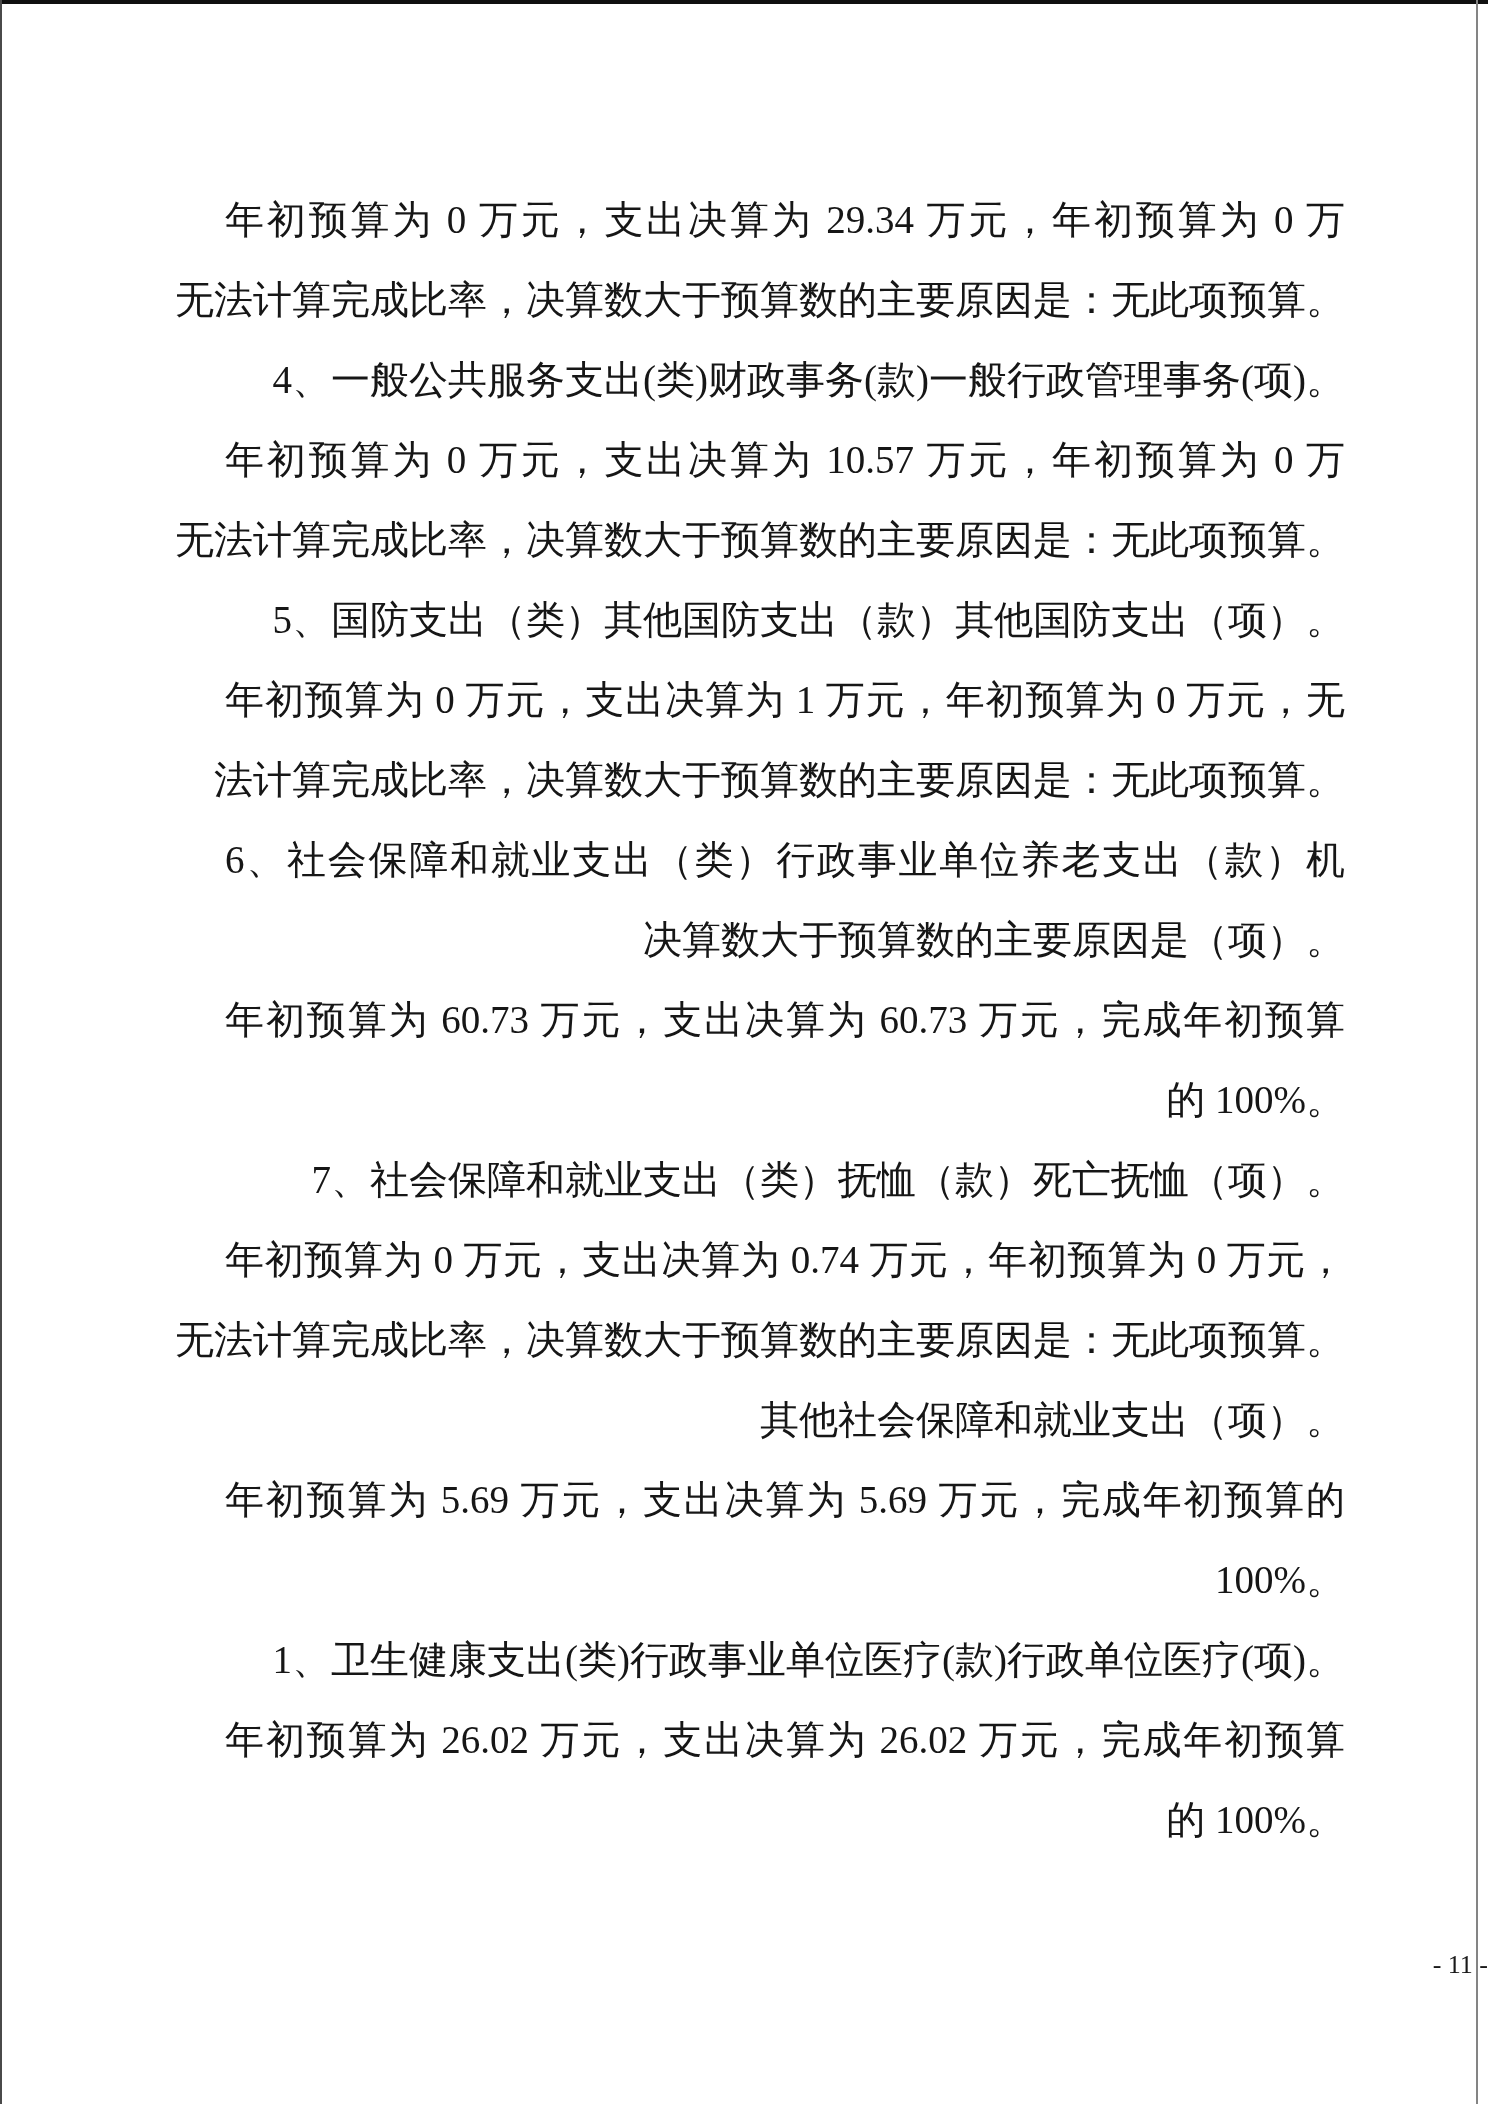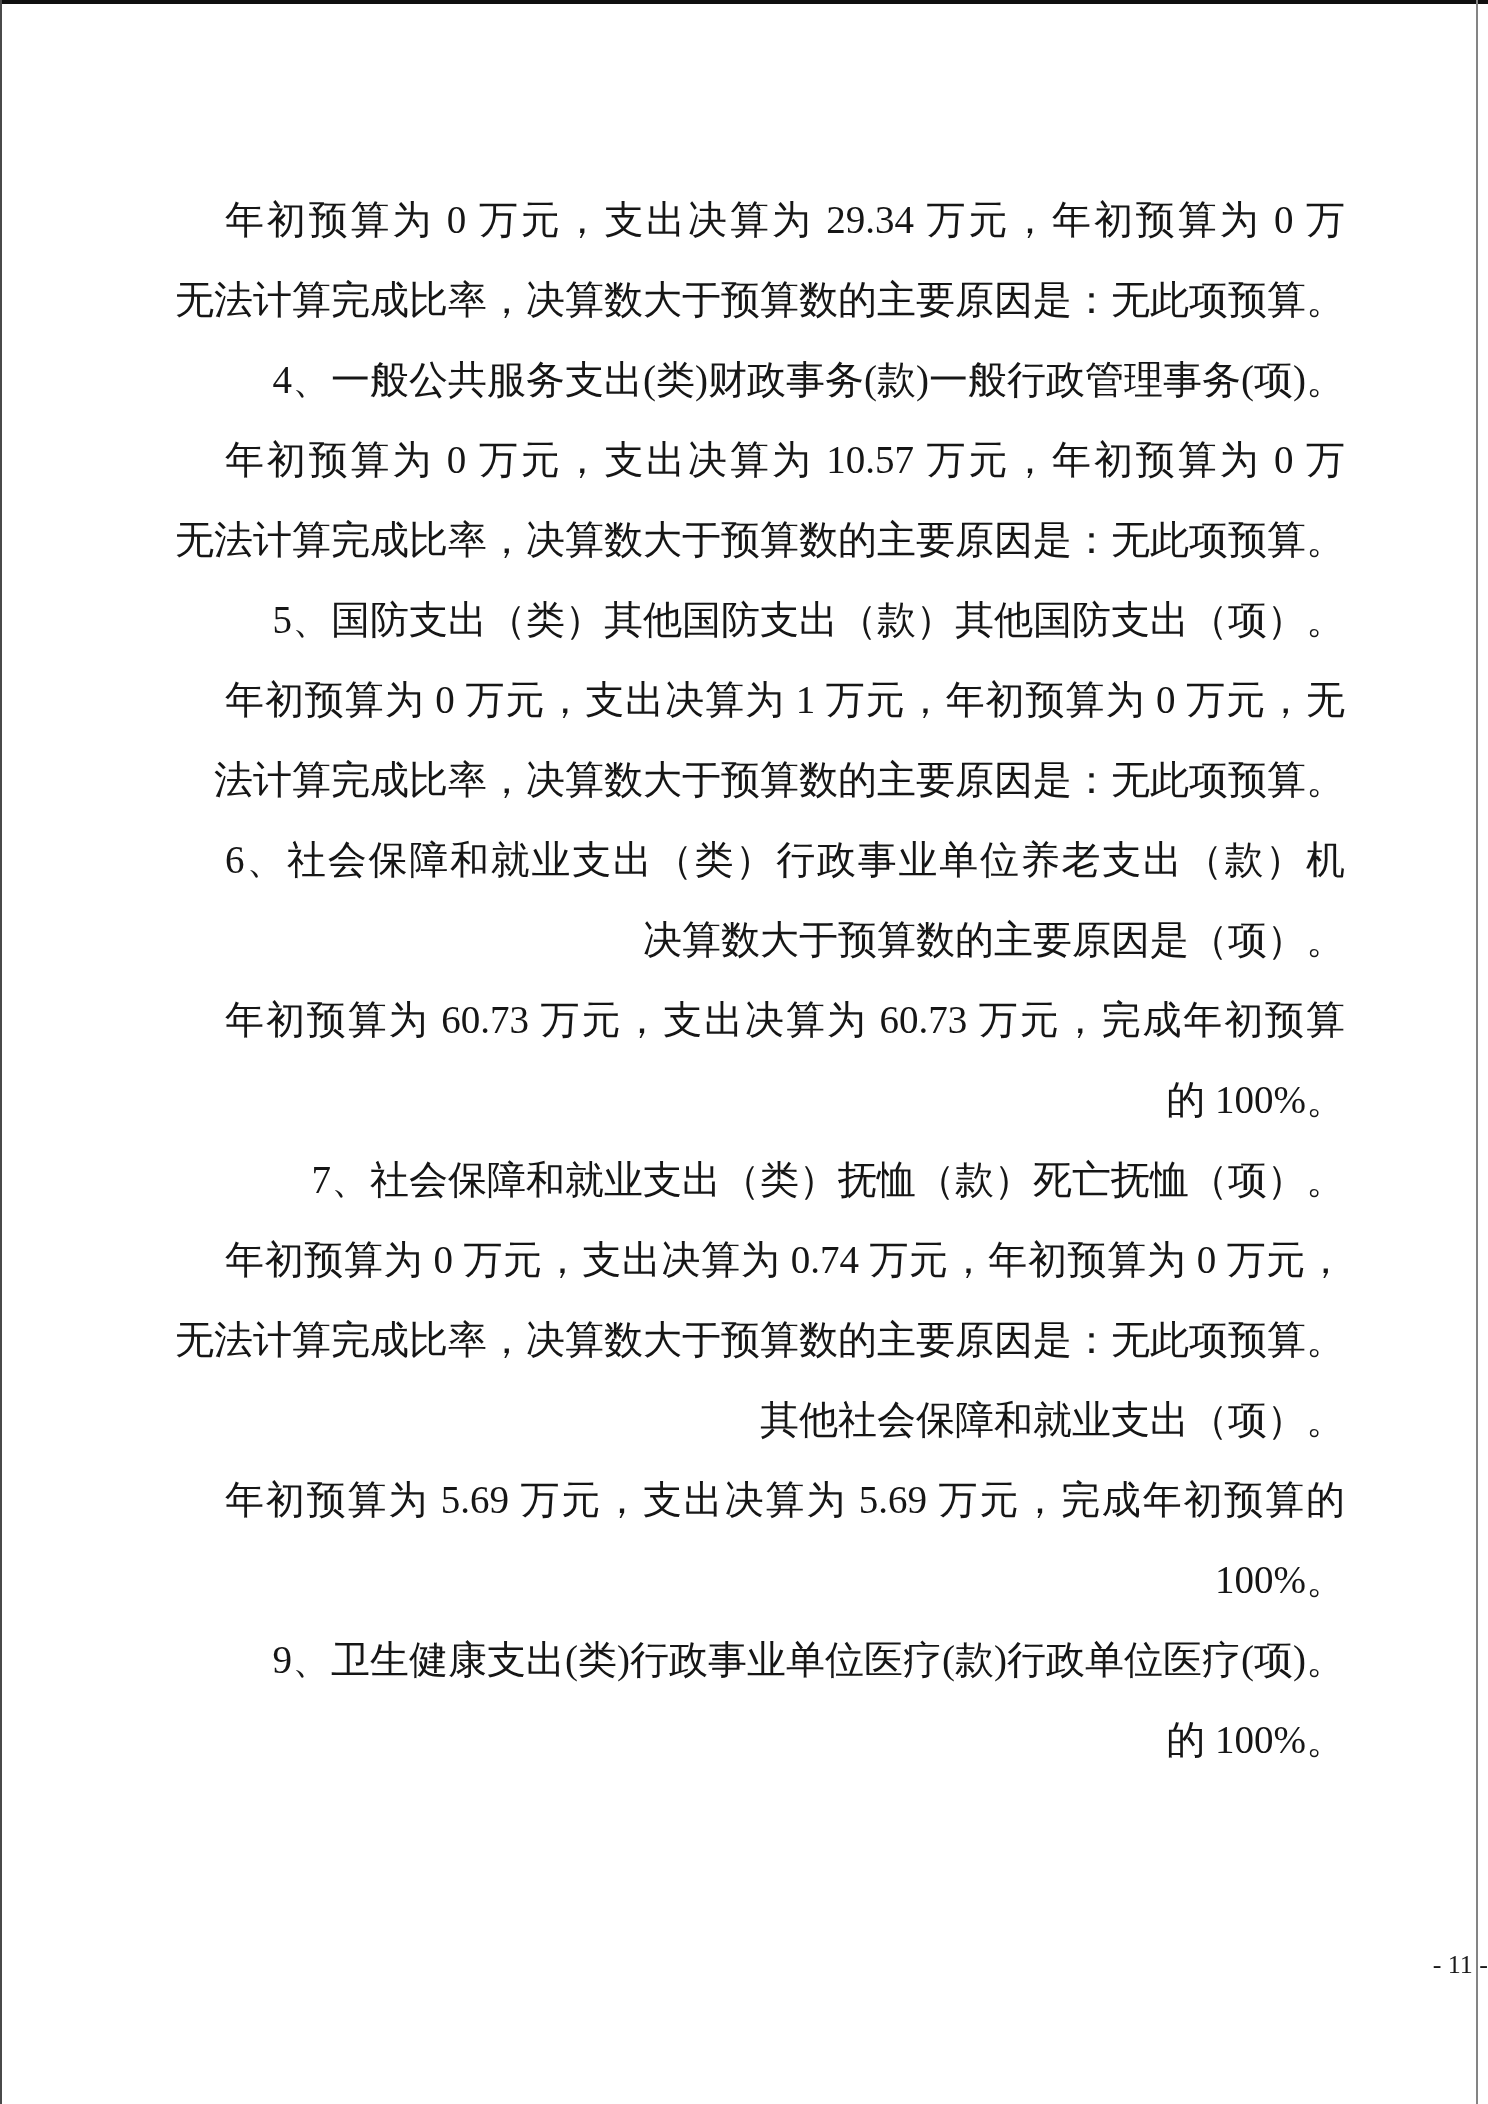--- a/index.html
+++ b/index.html
@@ -79,18 +79,19 @@
       <div class="line indent full">6、社会保障和就业支出（类）行政事业单位养老支出（款）机</div>
       <div class="line last">决算数大于预算数的主要原因是（项）。</div>
       <div class="line indent full">年初预算为 60.73 万元，支出决算为 60.73 万元，完成年初预算</div>
       <div class="line last">的 100%。</div>
       <div class="line indent last">7、社会保障和就业支出（类）抚恤（款）死亡抚恤（项）。</div>
       <div class="line indent full">年初预算为 0 万元，支出决算为 0.74 万元，年初预算为 0 万元，</div>
       <div class="line last">无法计算完成比率，决算数大于预算数的主要原因是：无此项预算。</div>
       <div class="line last">其他社会保障和就业支出（项）。</div>
       <div class="line indent full">年初预算为 5.69 万元，支出决算为 5.69 万元，完成年初预算的</div>
       <div class="line last">100%。</div>
-      <div class="line indent last">9、卫生健康支出(类)行政事业单位医疗(款)行政单位医疗(项)。</div>
+      <div class="line indent last">1、卫生健康支出(类)行政事业单位医疗(款)行政单位医疗(项)。</div>
+      <div class="line indent full">年初预算为 26.02 万元，支出决算为 26.02 万元，完成年初预算</div>
       <div class="line last">的 100%。</div>
     </div>
 
   <div class="page-number">- 11 -</div>
 </div>
 
 </body></html>

